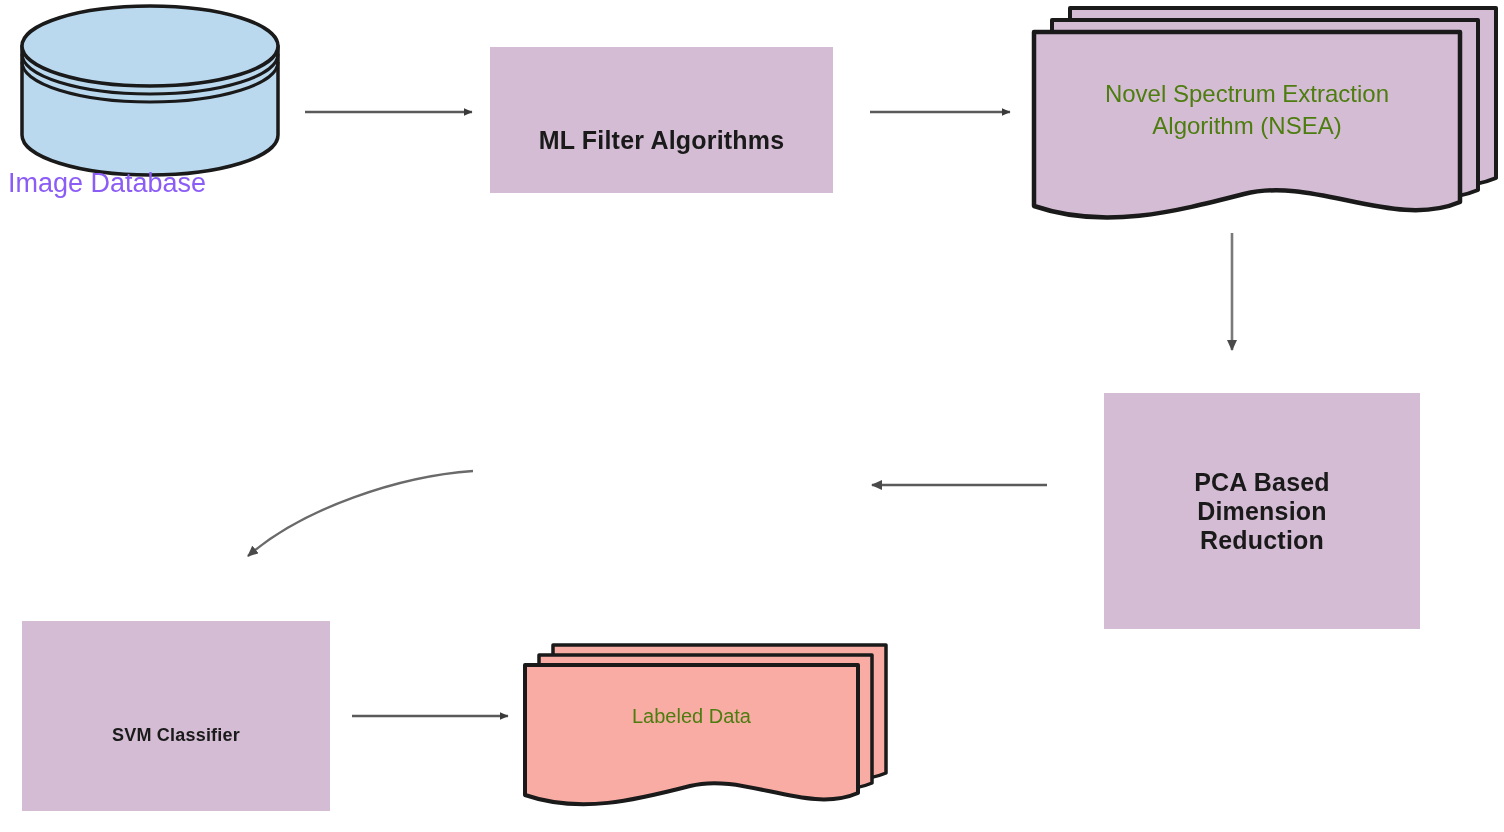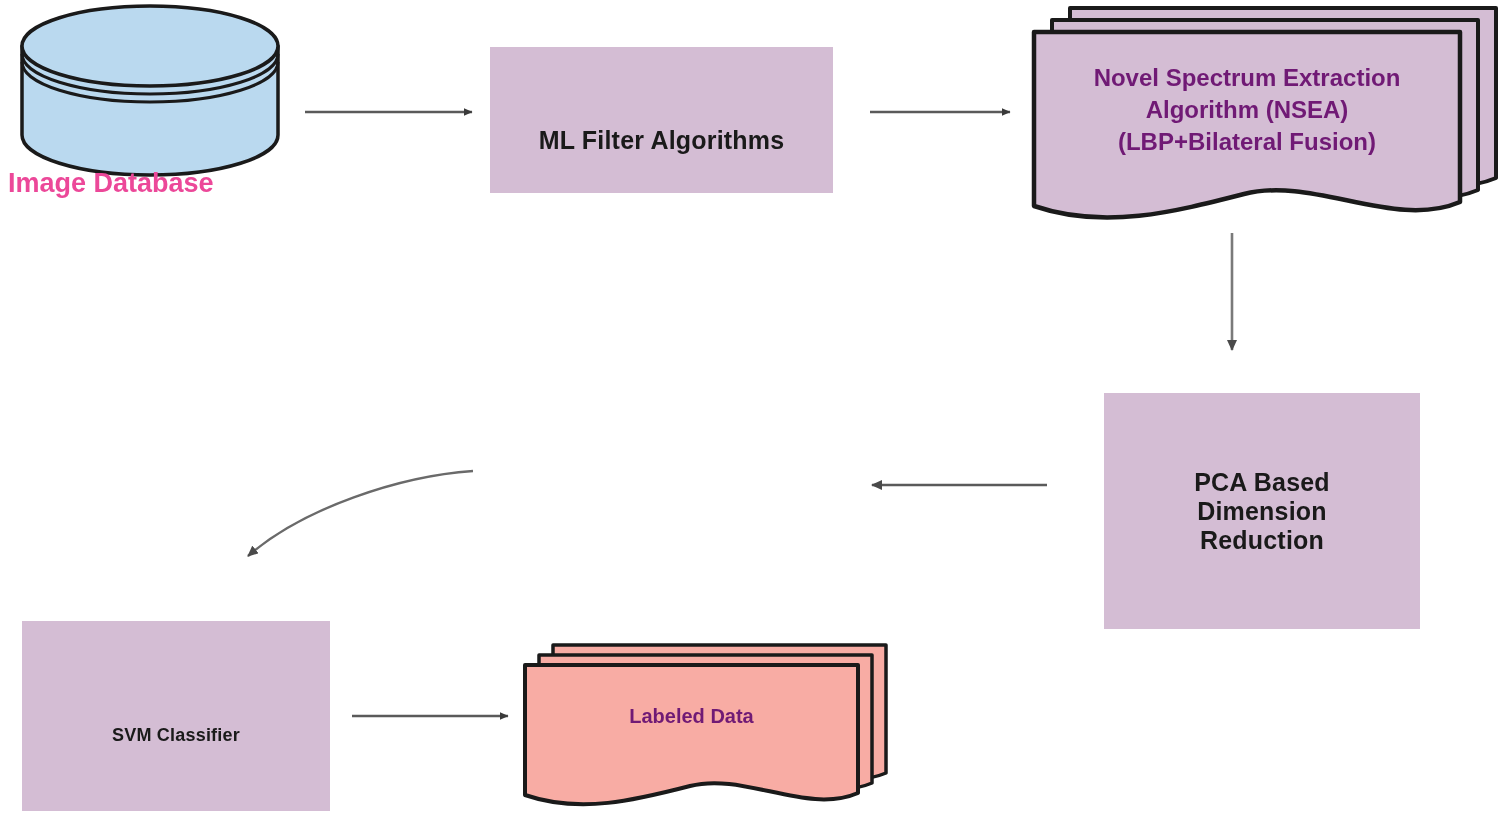--- a/index.html
+++ b/index.html
@@ -32,40 +32,40 @@
     font-weight: bold;
     letter-spacing: 0.2px;
   }
   .procbox .lbl {
     line-height: 1.32;
     padding: 0 6px;
     margin-top: 40px;
   }
   .caption {
     position: absolute;
-    font-weight: bold;
-    color: #ec4899;
+    font-weight: normal;
+    color: #8b5cf6;
     white-space: nowrap;
   }
   .svgwrap {
     position: absolute;
     left: 0;
     top: 0;
     width: 1504px;
     height: 832px;
     pointer-events: none;
   }
   .doc-text {
     position: absolute;
     display: flex;
     align-items: center;
     justify-content: center;
     text-align: center;
-    font-weight: bold;
-    color: #701a75;
+    font-weight: normal;
+    color: #4d7c0f;
     line-height: 1.34;
   }
 </style>
 </head>
 <body>
 
 <div id="canvas">
 
   <svg class="svgwrap" viewBox="0 0 1504 832">
     <defs>
@@ -125,21 +125,20 @@
 
 
   <div class="node procbox" style="left:22px; top:621px; width:308px; height:190px; font-size:18px;">
     <span class="lbl">SVM Classifier</span>
   </div>
 
   <div class="doc-text" style="left:1034px; top:46px; width:426px; height:128px; font-size:24px;">
     <div>
       <div>Novel Spectrum Extraction</div>
       <div>Algorithm (NSEA)</div>
-      <div>(LBP+Bilateral Fusion)</div>
     </div>
   </div>
 
   <div class="doc-text" style="left:525px; top:668px; width:333px; height:96px; font-size:20px;">
     <span>Labeled Data</span>
   </div>
 
 </div>
 
 </body></html>

